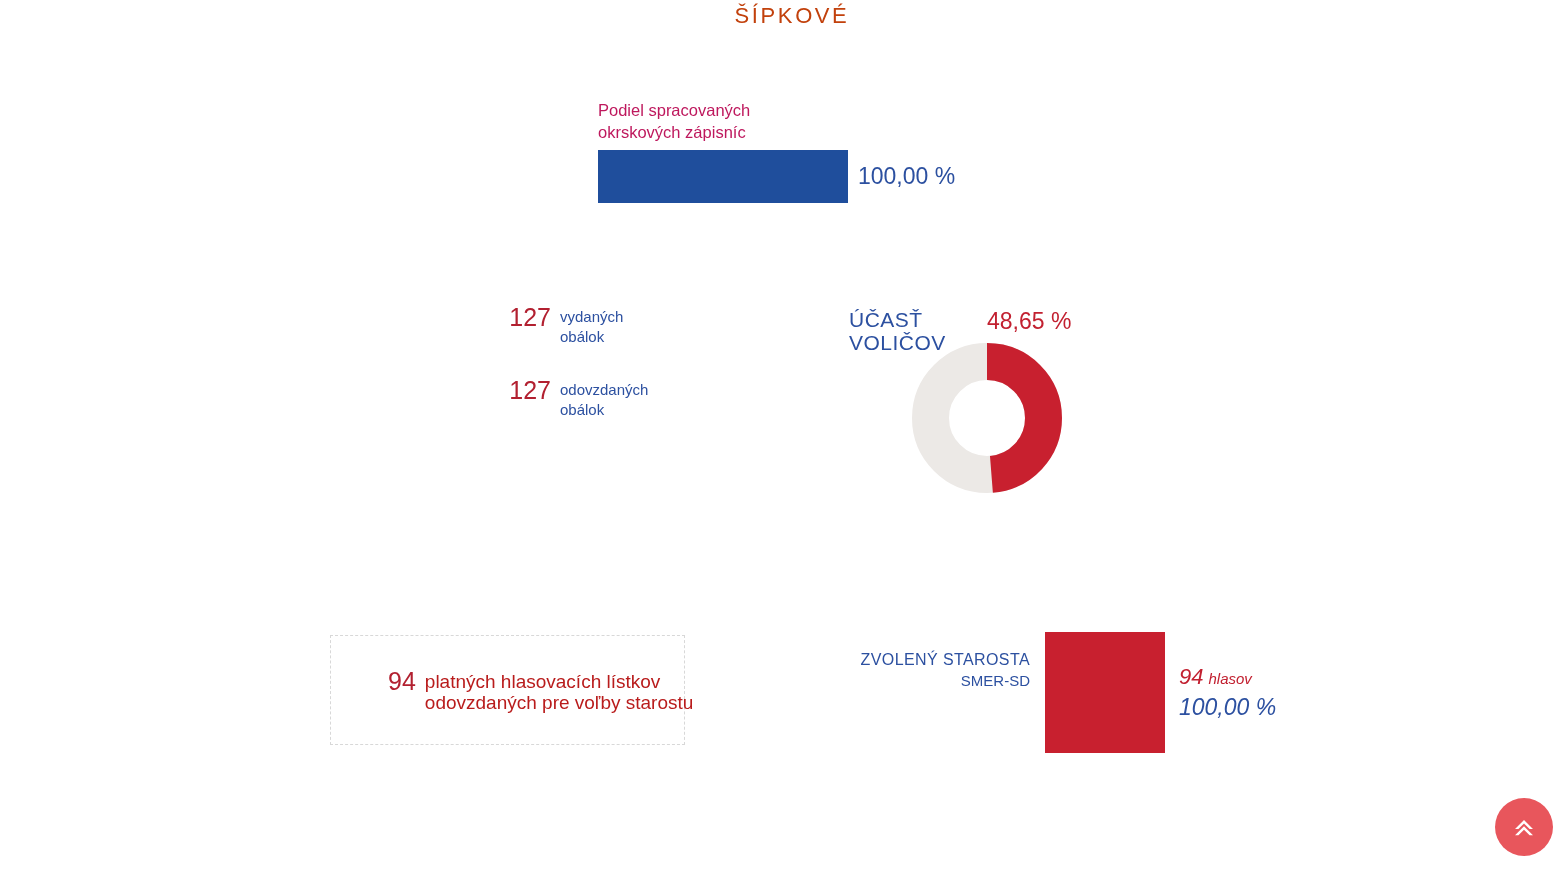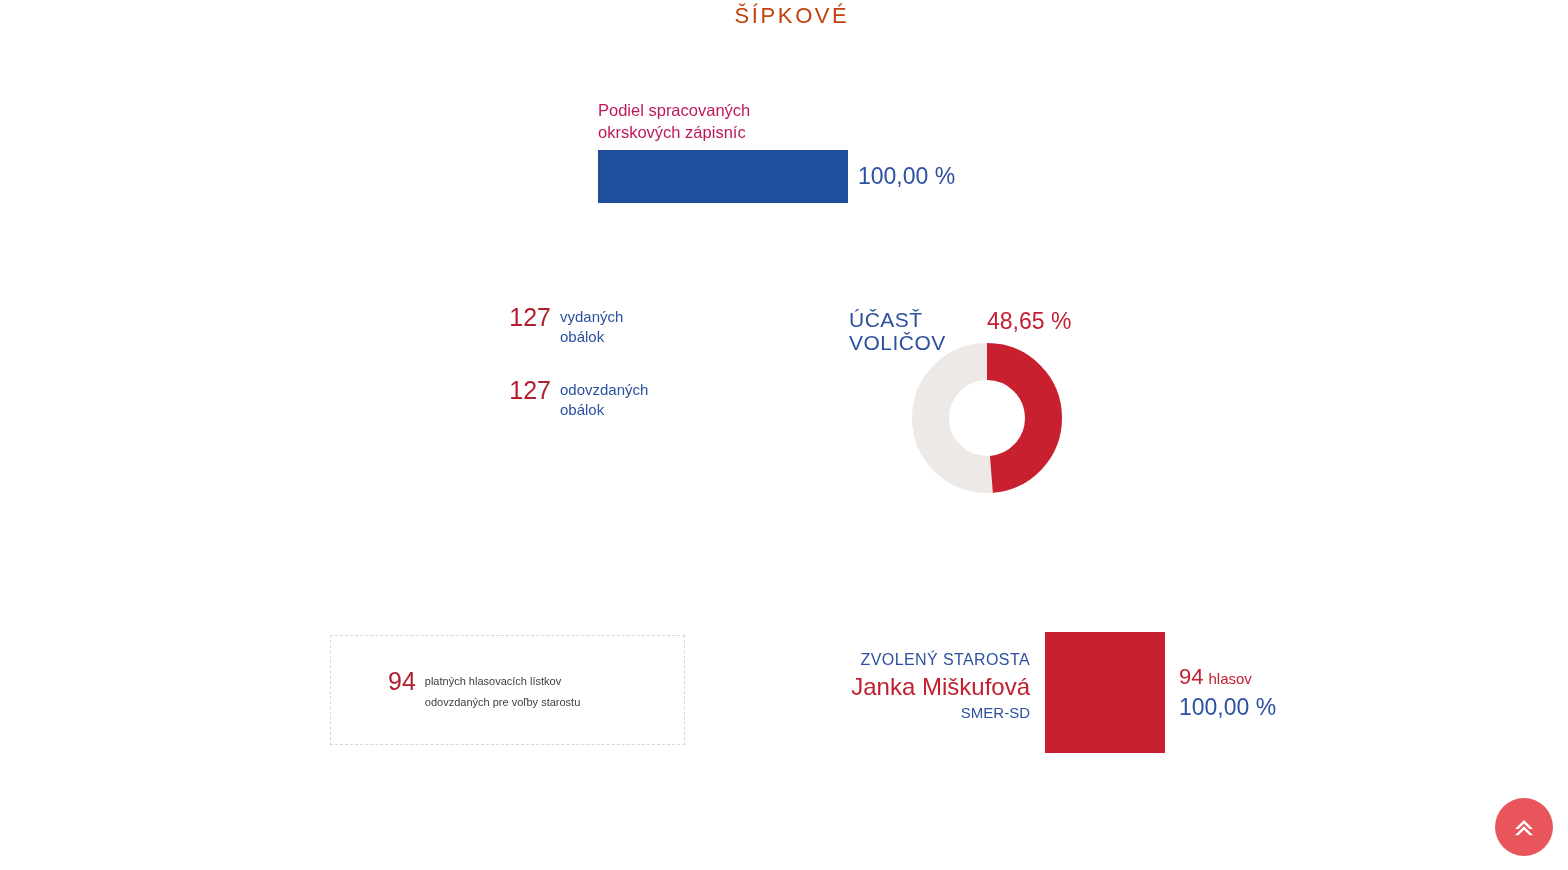--- a/index.html
+++ b/index.html
@@ -166,23 +166,23 @@
     margin-left: 57px;
   }
   .ballots-num {
     font-size: 25px;
     line-height: 26px;
     color: #b22030;
     margin-right: 9px;
     white-space: nowrap;
   }
   .ballots-lbl {
-    font-size: 11px;
+    font-size: 19px;
     line-height: 21px;
-    color: #404040;
+    color: #b91c1c;
     padding-top: 3px;
     white-space: nowrap;
   }
   .ballots-lbl .l2 { display: block; }
 
   
   .mayor {
     position: absolute;
     left: 800px;
     top: 632px;
@@ -217,20 +217,21 @@
   }
   .mayor-swatch {
     width: 120px;
     height: 121px;
     background: #c8202f;
     flex: 0 0 auto;
   }
   .mayor-figures {
     padding-left: 14px;
     padding-top: 32px;
+    font-style: italic;
   }
   .mayor-votes-line {
     white-space: nowrap;
     line-height: 26px;
   }
   .mayor-votes {
     font-size: 22px;
     color: #c22030;
   }
   .mayor-votes-unit {
@@ -326,21 +327,20 @@
       <div class="ballots-lbl">
         <span class="l1">platných hlasovacích lístkov</span>
         <span class="l2">odovzdaných pre voľby starostu</span>
       </div>
     </div>
   </div>
 
   <div class="mayor">
     <div class="mayor-text">
       <div class="mayor-role">ZVOLENÝ STAROSTA</div>
-      <div class="mayor-name">Janka Miškufová</div>
       <div class="mayor-party">SMER-SD</div>
     </div>
     <div class="mayor-swatch" style="background: rgb(200, 32, 47);"></div>
     <div class="mayor-figures">
       <div class="mayor-votes-line">
         <span class="mayor-votes">94</span><span class="mayor-votes-unit">hlasov</span>
       </div>
       <div class="mayor-pct">100,00 %</div>
     </div>
   </div>

